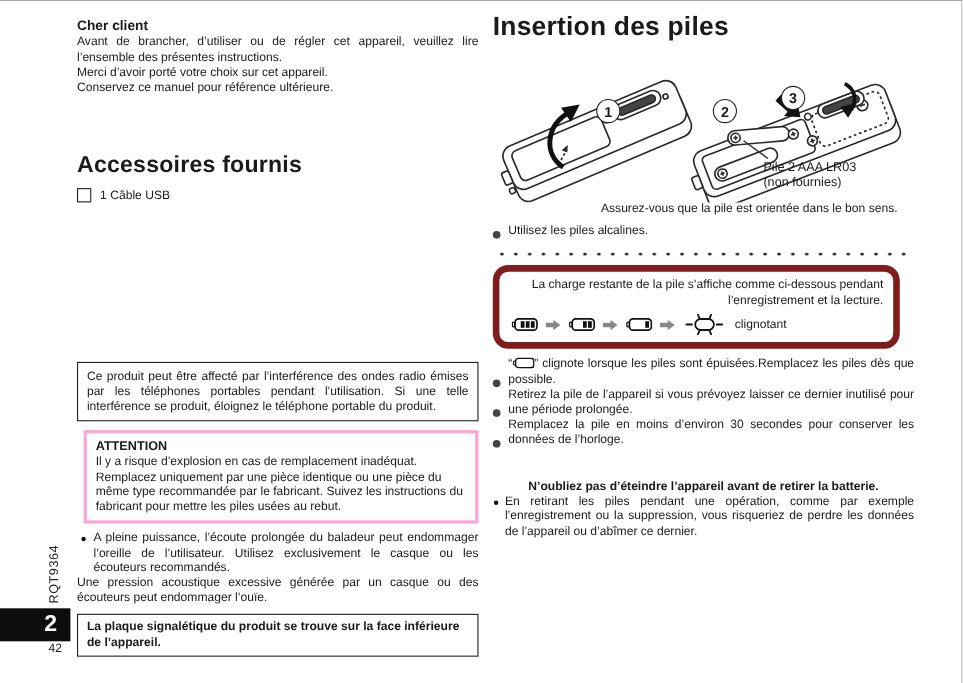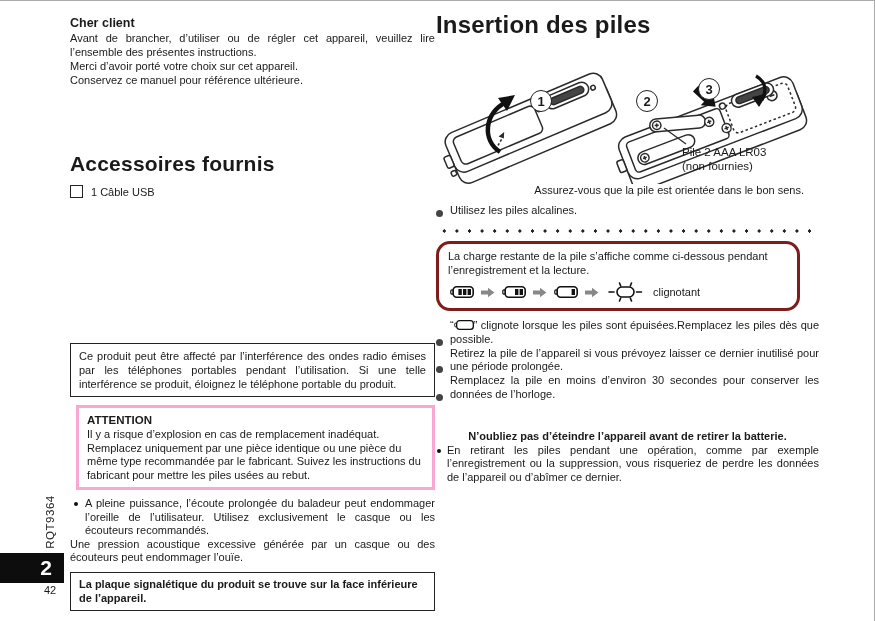--- a/index.html
+++ b/index.html
@@ -3,26 +3,26 @@
 <meta charset="utf-8">
 <style>
   html,body{margin:0;padding:0;background:#fff;}
   .page{
     position:relative;width:875px;height:621px;background:#fff;overflow:hidden;
     font-family:"Liberation Sans","DejaVu Sans",sans-serif;color:#1a1a1a;
     border-top:1px solid #aaa;border-right:1px solid #aaa;box-sizing:border-box;
   }
   
   .col-left{position:absolute;left:70px;top:14px;width:365px;}
-  .col-right{position:absolute;left:436px;top:10px;width:383px;}
+  .col-right{position:absolute;left:448px;top:10px;width:383px;}
   .body-txt{font-size:11px;line-height:14px;}
   .just{text-align:justify;}
   
   .greet-title{font-size:12.5px;font-weight:bold;line-height:16px;}
-  .h1-left{font-size:21px;font-weight:bold;letter-spacing:.2px;margin-top:64px;line-height:26px;}
+  .h1-left{font-size:21px;font-weight:bold;letter-spacing:.2px;margin-top:50px;line-height:26px;}
   .acc-row{display:flex;align-items:center;gap:8px;margin-top:8px;font-size:11px;}
   .checkbox{width:11px;height:11px;border:1.4px solid #222;background:#fff;flex:0 0 auto;}
   .box-thin{border:1.5px solid #222;padding:5px 8px;font-size:11px;line-height:14px;}
   .box-radio{margin-top:145px;}
   .box-attn{border:3px solid #f9a8d4;margin-top:8px;margin-left:6px;padding:5px 8px;font-size:11px;line-height:13.5px;}
   .attn-title{font-weight:bold;font-size:11.5px;line-height:15px;}
   .vol-block{margin-top:7px;font-size:11px;line-height:13.5px;}
   .bullet-row{display:flex;gap:7px;}
   .dot-sm{width:4px;height:4px;border-radius:50%;background:#111;margin-top:5px;flex:0 0 auto;margin-left:4px;}
   .box-plate{border:1.5px solid #222;margin-top:7px;padding:4px 8px;font-size:11px;line-height:14.5px;font-weight:bold;}
@@ -39,21 +39,21 @@
   .circle-num{position:absolute;width:20px;height:20px;border:1.7px solid #222;border-radius:50%;
     background:#fff;font-size:13px;font-weight:bold;display:flex;align-items:center;justify-content:center;z-index:3;}
   .bat-label{position:absolute;left:246px;top:94px;font-size:11.5px;line-height:13.5px;z-index:3;}
   .caption{font-size:11px;line-height:13px;text-align:right;margin-right:15px;}
   .rbullet{display:flex;gap:7px;font-size:11px;line-height:13.3px;align-items:flex-end;}
   .dot-lg{width:7px;height:7px;border-radius:50%;background:#444;margin-top:3px;flex:0 0 auto;}
   .alk{margin-top:7px;}
   .dotted-sep{margin-top:12px;height:4px;width:378px;
     background-image:radial-gradient(circle,#222 0 1.5px,transparent 1.6px);
     background-size:12.6px 4px;background-repeat:repeat-x;background-position:2px 0;}
-  .charge-box{margin-top:8px;width:340px;border:3px solid #7f1d1d;border-radius:14px;padding:6px 9px;}
+  .charge-box{margin-top:8px;width:340px;border:6px solid #7f1d1d;border-radius:14px;padding:6px 9px;text-align:right;}
   .charge-box .txt{font-size:11px;line-height:13.5px;}
   .bat-row{display:flex;align-items:center;gap:7px;margin-top:5px;margin-left:2px;}
   .blink-lbl{font-size:11px;margin-left:2px;}
   .rbullets{margin-top:8px;display:flex;flex-direction:column;gap:1px;}
   .warn-title{margin-top:28px;font-size:11px;font-weight:bold;line-height:14px;text-align:center;}
   .warn-row{display:flex;gap:6px;font-size:11px;line-height:13.3px;margin-top:1px;}
   .warn-row .dot-sm{margin-left:1px;}
   .inline-bat{vertical-align:-1px;}
   svg{display:block;}
   .bat-row svg,.inline-bat{display:inline-block;}

